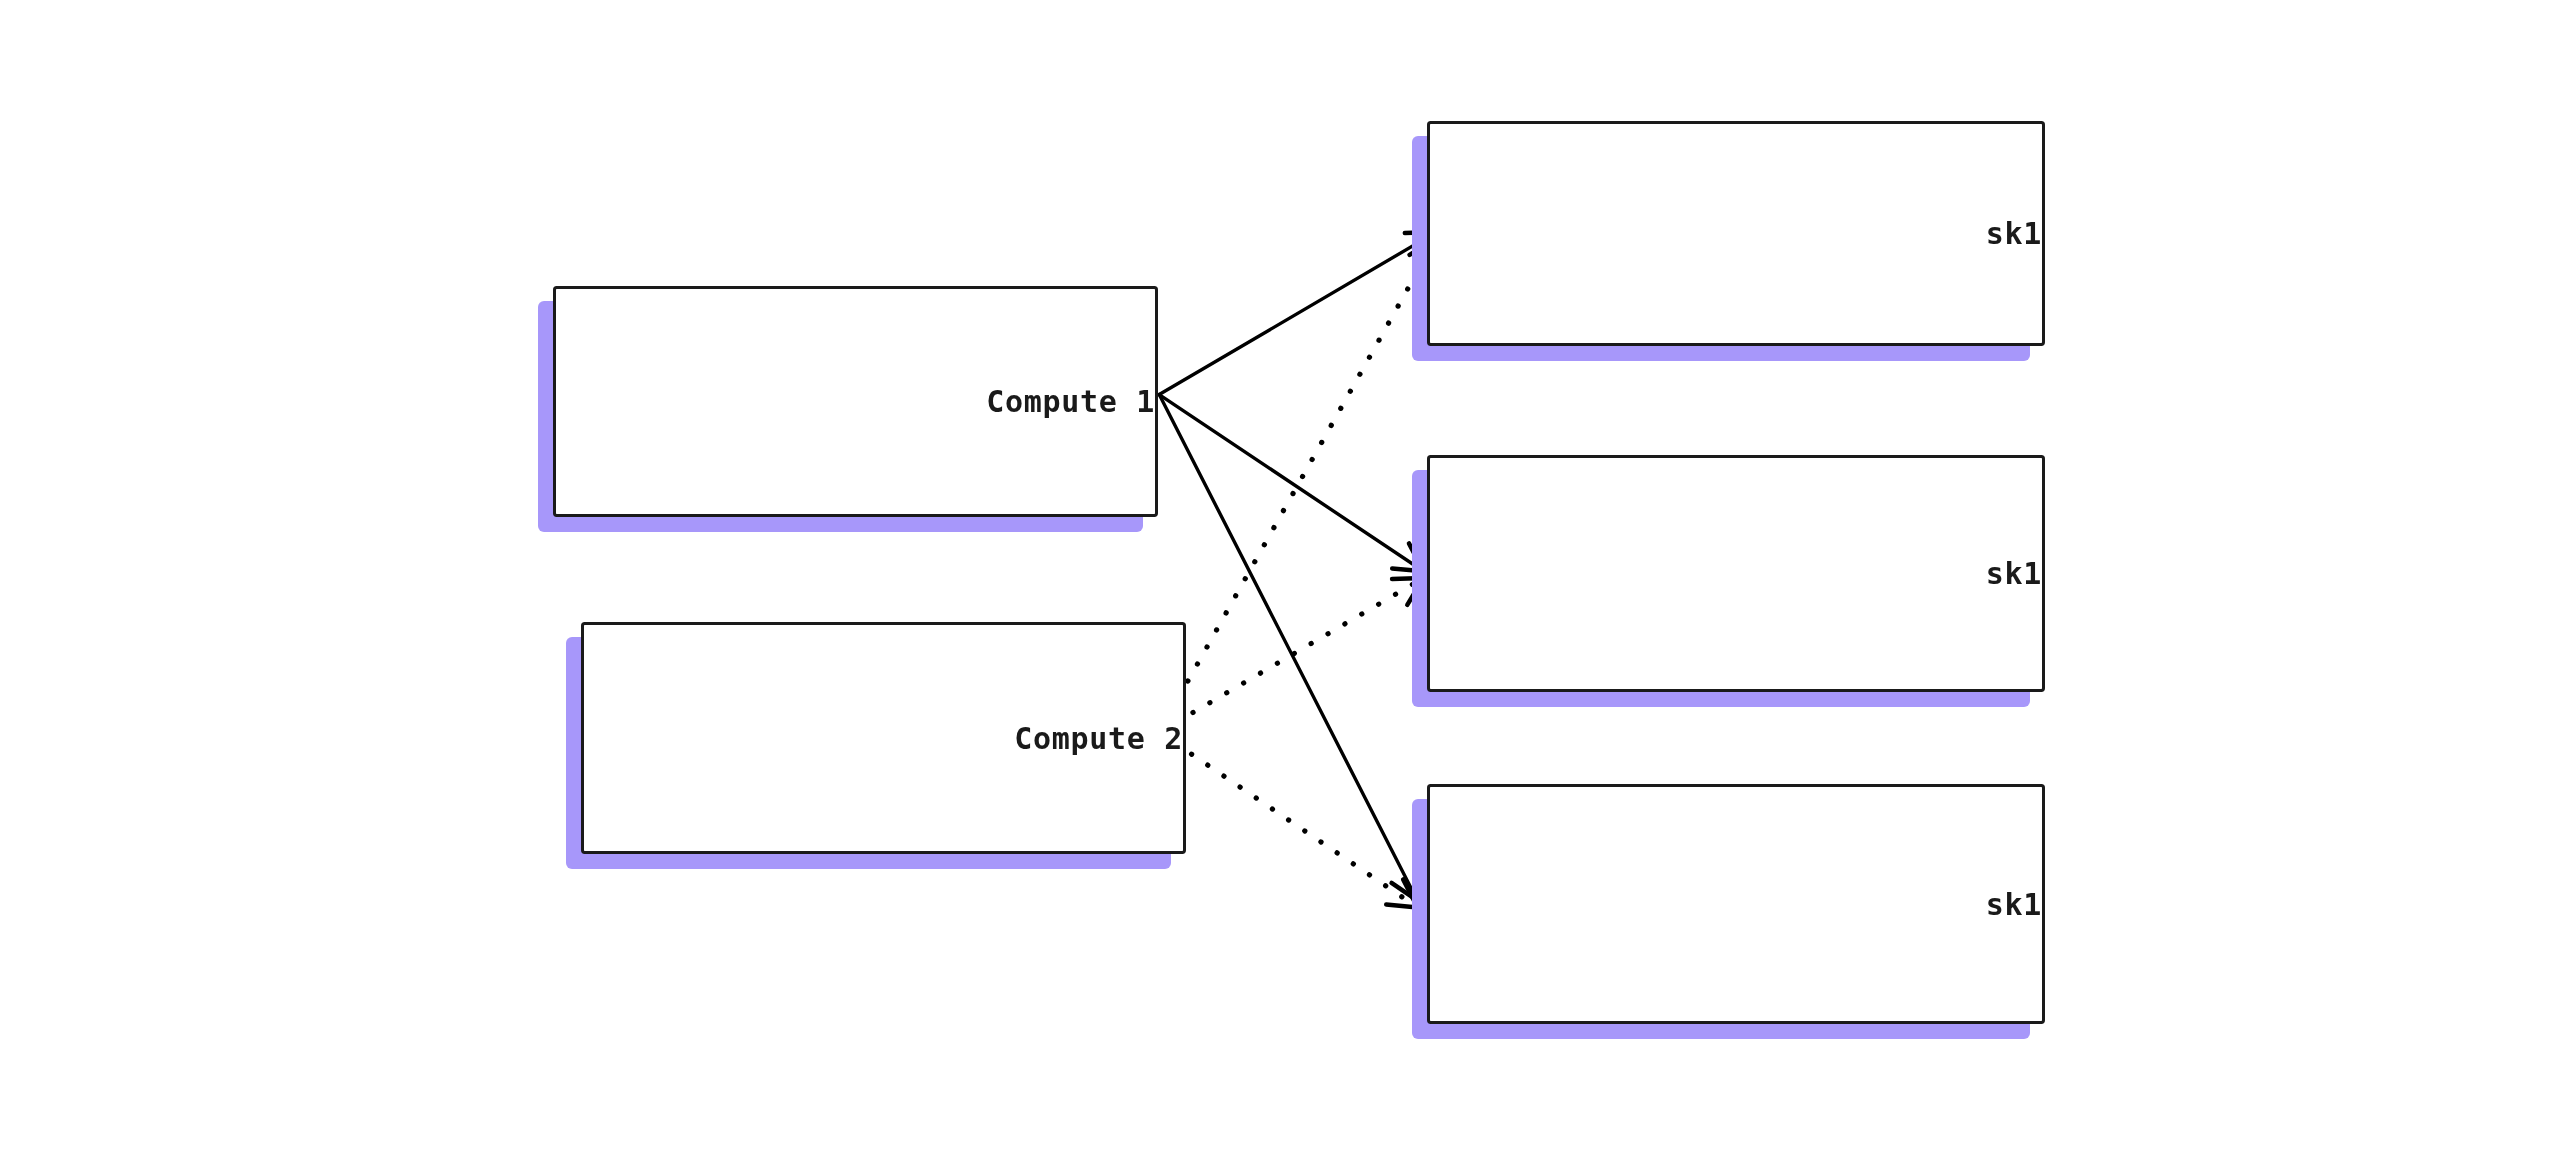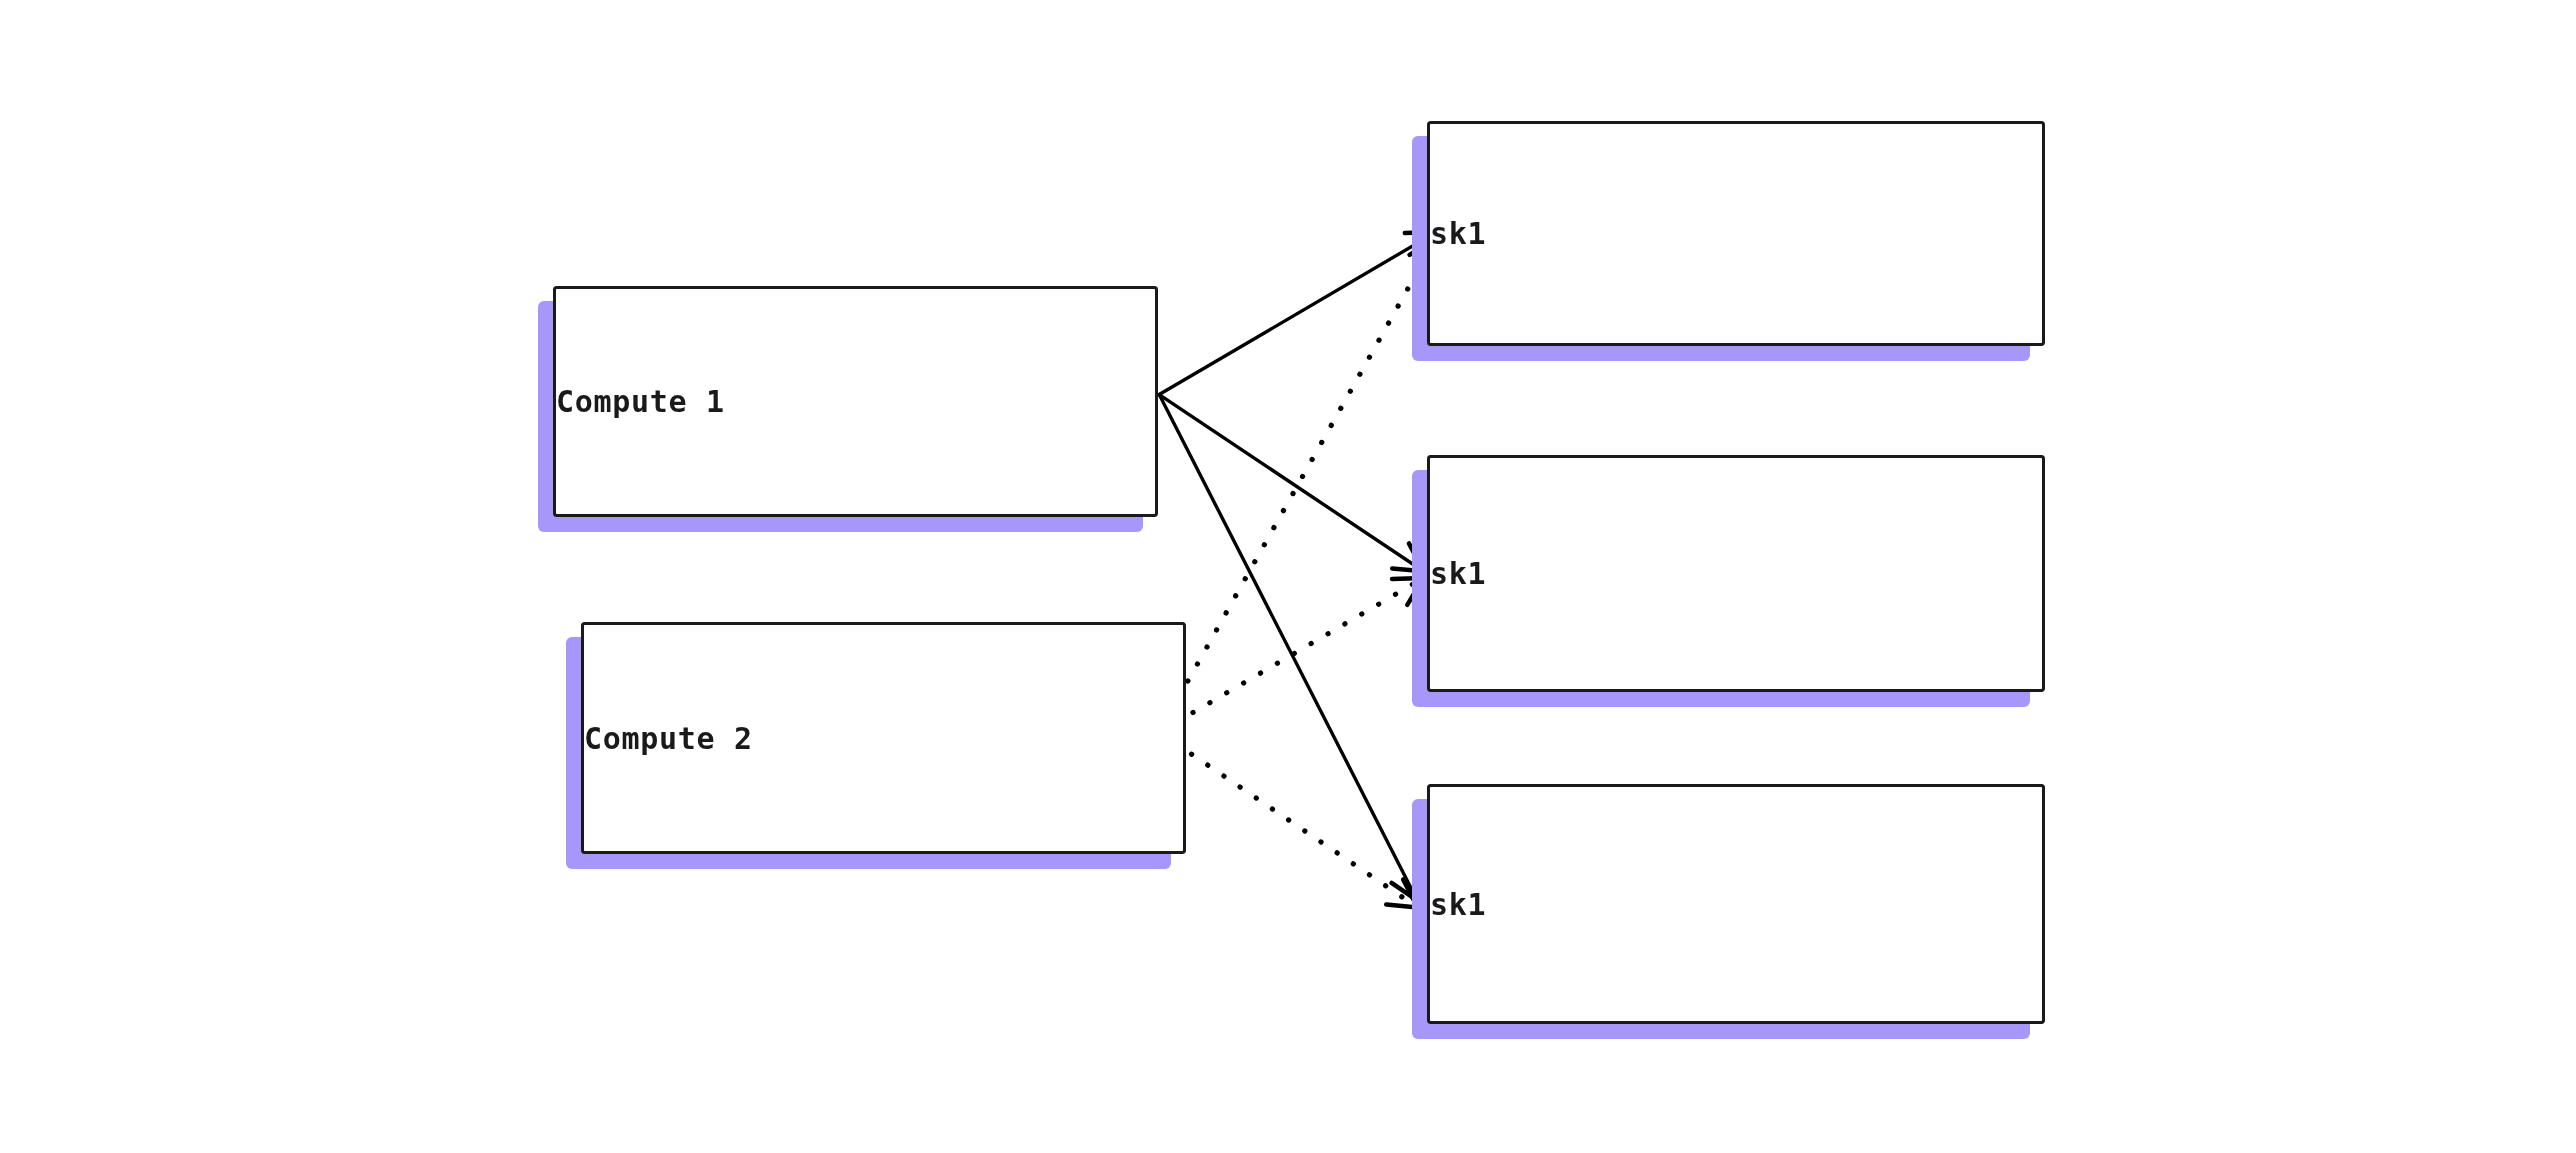--- a/index.html
+++ b/index.html
@@ -42,21 +42,21 @@
     left: 0;
     top: 0;
     width: 100%;
     height: 100%;
     box-sizing: border-box;
     background: #ffffff;
     border: 3.7px solid #1a1a1a;
     border-radius: 3.7px;
     display: flex;
     align-items: center;
-    justify-content: flex-start;
+    justify-content: flex-end;
     z-index: 2;
   }
   .node-label {
     font-family: "DejaVu Sans Mono", "Liberation Mono", monospace;
     font-weight: bold;
     font-size: 30px;
     color: #1a1a1a;
     letter-spacing: 0.7px;
     white-space: nowrap;
   }

